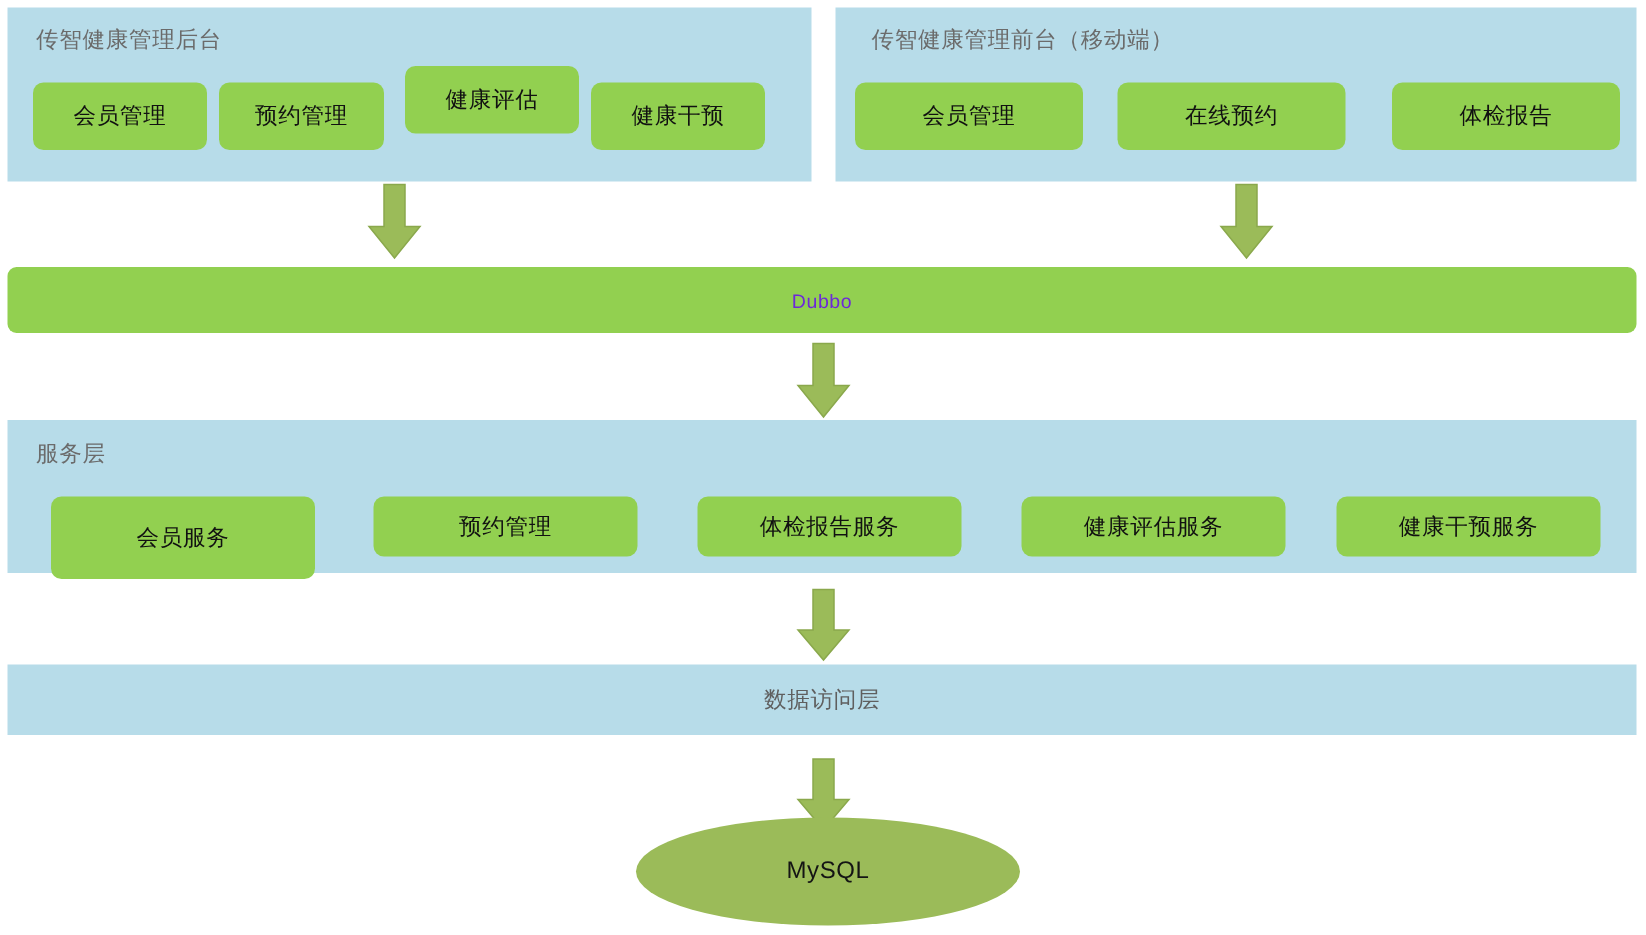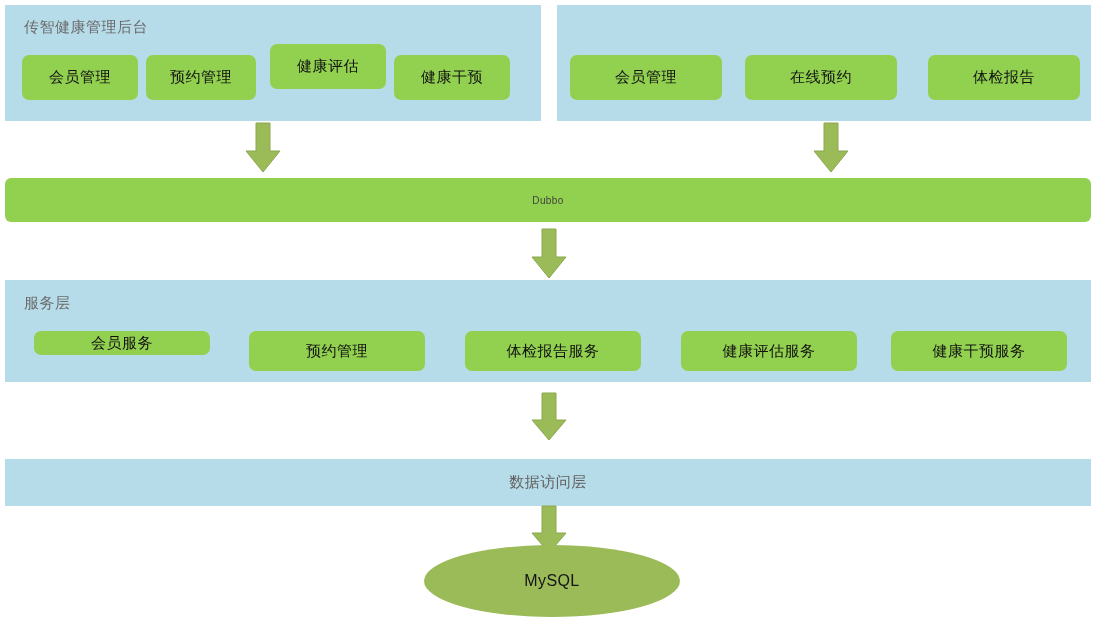--- a/index.html
+++ b/index.html
@@ -55,30 +55,29 @@
     position: absolute;
     box-sizing: border-box;
     display: flex;
     align-items: center;
     justify-content: center;
     white-space: nowrap;
   }
   .bar-dubbo {
     background: #92d050;
     border-radius: 6px;
-    color: #404040;
-    font-size: 10px;
+    color: #6d28d9;
+    font-size: 13px;
     letter-spacing: 0.4px;
   }
   .bar-dao {
     background: #b7dce9;
     color: #5f5f5f;
     font-size: 15px;
     letter-spacing: 0.5px;
-    margin-top: 16px;
   }
 
   
   .arrow {
     position: absolute;
   }
   .arrow svg { display: block; }
 
   
   .ellipse {
@@ -111,20 +110,21 @@
   </div>
   <div class="gbox" style="left:270px; top:44px; width:116px; height:45px;">
     <span>健康评估</span>
   </div>
   <div class="gbox" style="left:394px; top:55px; width:116px; height:45px;">
     <span>健康干预</span>
   </div>
 
   <div class="panel" style="left:557px; top:5px; width:534px; height:116px;">
   </div>
+  <div class="panel-title" style="left:581px; top:18px;">传智健康管理前台（移动端）</div>
 
   <div class="gbox" style="left:570px; top:55px; width:152px; height:45px;">
     <span>会员管理</span>
   </div>
   <div class="gbox" style="left:745px; top:55px; width:152px; height:45px;">
     <span>在线预约</span>
   </div>
   <div class="gbox" style="left:928px; top:55px; width:152px; height:45px;">
     <span>体检报告</span>
   </div>
@@ -148,21 +148,21 @@
   <div class="arrow" style="left:530px; top:228px;">
     <svg width="38" height="52" viewBox="0 0 38 52">
       <polygon points="12,1 26,1 26,29 36,29 19,50 2,29 12,29" fill="#9bbb59" stroke="#8aa84c" stroke-width="1"></polygon>
     </svg>
   </div>
 
   <div class="panel" style="left:5px; top:280px; width:1086px; height:102px;">
   </div>
   <div class="panel-title" style="left:24px; top:294px;">服务层</div>
 
-  <div class="gbox" style="left:34px; top:331px; width:176px; height:24px;">
+  <div class="gbox" style="left:34px; top:331px; width:176px; height:55px;">
     <span>会员服务</span>
   </div>
   <div class="gbox" style="left:249px; top:331px; width:176px; height:40px;">
     <span>预约管理</span>
   </div>
   <div class="gbox" style="left:465px; top:331px; width:176px; height:40px;">
     <span>体检报告服务</span>
   </div>
   <div class="gbox" style="left:681px; top:331px; width:176px; height:40px;">
     <span>健康评估服务</span>

